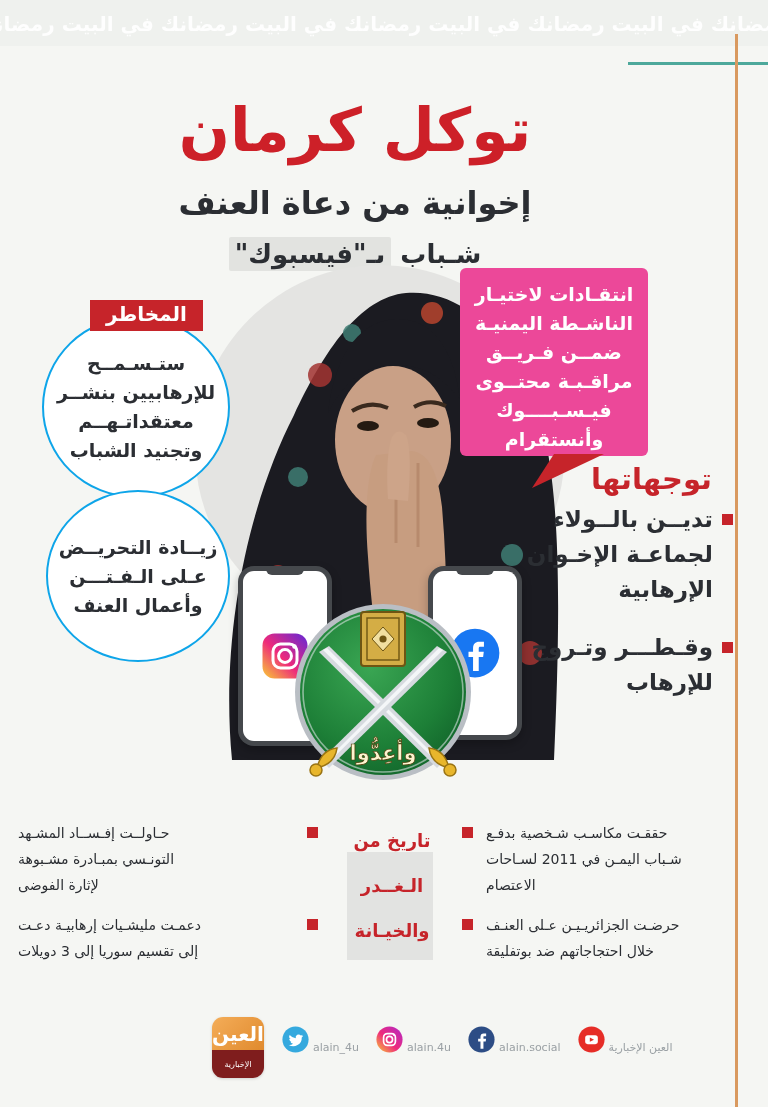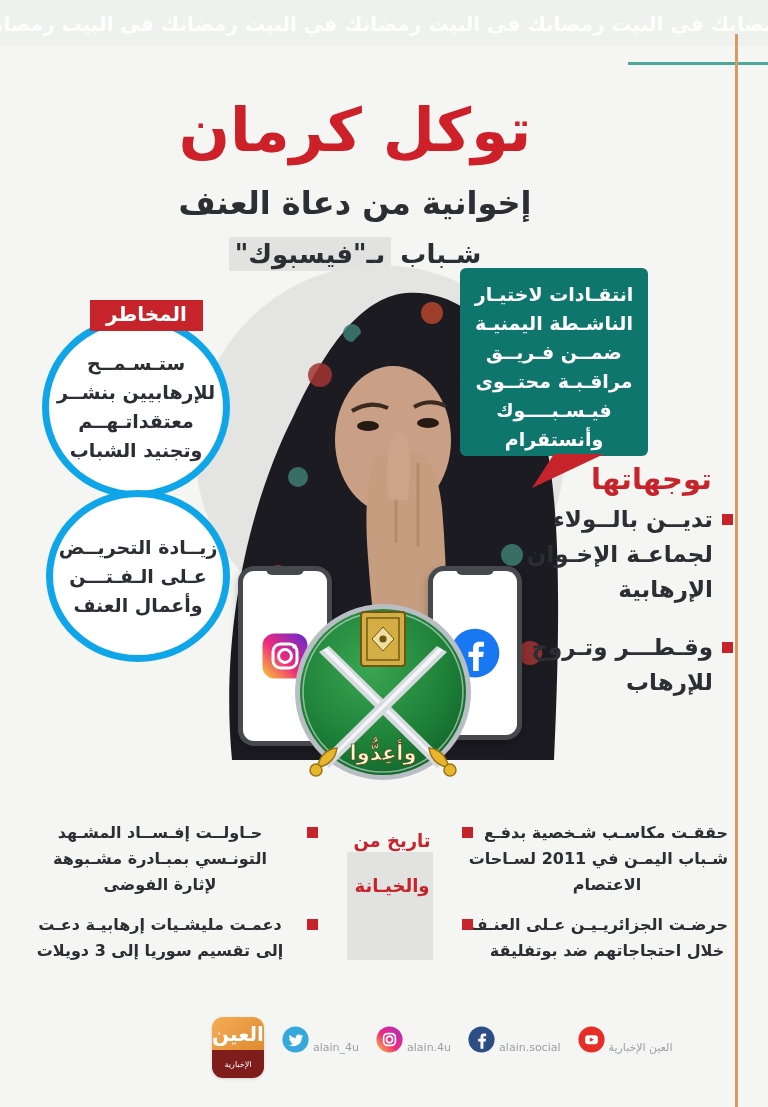--- a/index.html
+++ b/index.html
@@ -16,37 +16,37 @@
   .orange-line{position:absolute;left:735px;top:34px;width:3px;height:1073px;background:#d9995f;}
 
   
   .hdr{position:absolute;left:160px;top:84px;width:390px;text-align:center;direction:rtl;}
   .hdr .title{color:#cd2028;font-weight:bold;font-size:60px;line-height:1.55;margin:0;}
   .hdr .subtitle{color:#2b2e33;font-weight:bold;font-size:32px;line-height:1.5;margin-top:2px;}
   .hdr .tagline{color:#2b2e33;font-weight:bold;font-size:26px;line-height:1.5;margin-top:8px;}
   .hdr .hl{background:#e2e3e0;padding:2px 6px;border-radius:2px;}
 
   
-  .callout{position:absolute;left:460px;top:268px;width:188px;height:188px;background:#0f766e;
+  .callout{position:absolute;left:460px;top:268px;width:188px;height:188px;background:#ec4899;
            border-radius:6px;color:#fff;font-weight:bold;font-size:19px;line-height:29px;
            text-align:center;direction:rtl;padding-top:12px;box-sizing:border-box;z-index:6;}
   .callout .line{display:block;white-space:nowrap;}
   .callout-tail{position:absolute;left:532px;top:454px;z-index:6;}
 
   
   .orient-head{position:absolute;right:56px;top:462px;color:#c6242a;font-weight:bold;font-size:29px;direction:rtl;z-index:5;}
   .orient-item{position:absolute;right:55px;text-align:right;direction:rtl;color:#2b2e33;
                font-weight:bold;font-size:23px;line-height:35px;z-index:5;}
   .orient-item .sq{position:absolute;right:-20px;top:12px;width:11px;height:11px;background:#c6242a;}
   .line{display:block;white-space:nowrap;}
 
   
   .risk-label{position:absolute;left:90px;top:300px;background:#c6242a;color:#fff;font-weight:bold;
               font-size:20px;padding:2px 16px 5px;direction:rtl;z-index:5;}
-  .risk-circle{position:absolute;background:#fff;border:7px solid #0ea5e9;border-radius:50%;
+  .risk-circle{position:absolute;background:#fff;border:2px solid #0ea5e9;border-radius:50%;
                display:flex;align-items:center;justify-content:center;text-align:center;direction:rtl;
                color:#2b2e33;font-weight:bold;font-size:19px;line-height:29px;z-index:4;box-sizing:border-box;}
   .risk-circle.c1{left:42px;top:316px;width:188px;height:182px;}
   .risk-circle.c2{left:46px;top:490px;width:184px;height:172px;}
 
   
   .photo{position:absolute;left:180px;top:255px;z-index:1;}
 
   
   .phone{position:absolute;width:94px;background:#45484c;border-radius:16px;padding:5px;box-sizing:border-box;z-index:7;
@@ -55,22 +55,22 @@
   .phone .notch{position:absolute;top:0;left:50%;transform:translateX(-50%);width:38px;height:9px;background:#45484c;border-radius:0 0 6px 6px;}
   .phone.left{left:238px;top:566px;height:180px;}
   .phone.right{left:428px;top:566px;height:174px;}
 
   .emblem{position:absolute;left:293px;top:600px;z-index:8;}
 
   
   .hist-hl{position:absolute;left:347px;top:852px;width:86px;height:108px;background:#e2e3e1;z-index:2;}
   .hist-head{position:absolute;left:328px;top:818px;width:128px;text-align:center;color:#c6242a;
              font-weight:bold;font-size:18px;line-height:45px;direction:rtl;z-index:3;}
-  .hist-item{position:absolute;text-align:center;direction:rtl;color:#2b2e33;font-weight:bold;
-             font-size:16px;line-height:26px;z-index:3;}
+  .hist-item{position:absolute;text-align:left;direction:rtl;color:#2b2e33;font-weight:normal;
+             font-size:14px;line-height:26px;z-index:3;}
   .hist-item .sq{position:absolute;width:11px;height:11px;background:#c6242a;top:7px;}
   .hist-right{right:40px;width:242px;}
   .hist-right .sq{left:-24px;}
   .hist-left{left:18px;width:284px;}
   .hist-left .sq{right:-16px;}
 
   
   .brand-logo{position:absolute;left:212px;top:1017px;width:52px;border-radius:11px;overflow:hidden;z-index:5;
               box-shadow:0 1px 3px rgba(0,0,0,.15);}
   .logo-top{height:33px;background:linear-gradient(135deg,#f4ad58,#e08a2e);color:#fff;font-weight:bold;
@@ -224,20 +224,21 @@
       <rect x="74" y="18" width="32" height="42" fill="none" stroke="#6e5513" stroke-width="1.4"></rect>
       <path d="M90 27 L101 39 L90 51 L79 39 Z" fill="#f1dfa0" stroke="#6e5513" stroke-width="1"></path>
       <circle cx="90" cy="39" r="3.6" fill="#6e5513"></circle>
     </g>
     <text x="90" y="160" text-anchor="middle" font-size="21" font-weight="bold" fill="#fdf4cf" stroke="#4c3c0a" stroke-width="0.7" direction="rtl">وأعِدُّوا</text>
   </svg>
 
   <div class="hist-hl"></div>
   <div class="hist-head">
     <span class="line">تاريخ من</span>
+    <span class="line">الـغــدر</span>
     <span class="line">والخيـانة</span>
   </div>
 
   <div class="hist-item hist-right" style="top:820px;">
     <span class="sq"></span>
     <span class="line">حققـت مكاسـب شـخصية بدفـع</span>
     <span class="line">شـباب اليمـن في 2011 لسـاحات</span>
     <span class="line">الاعتصام</span>
   </div>
   <div class="hist-item hist-right" style="top:912px;">

